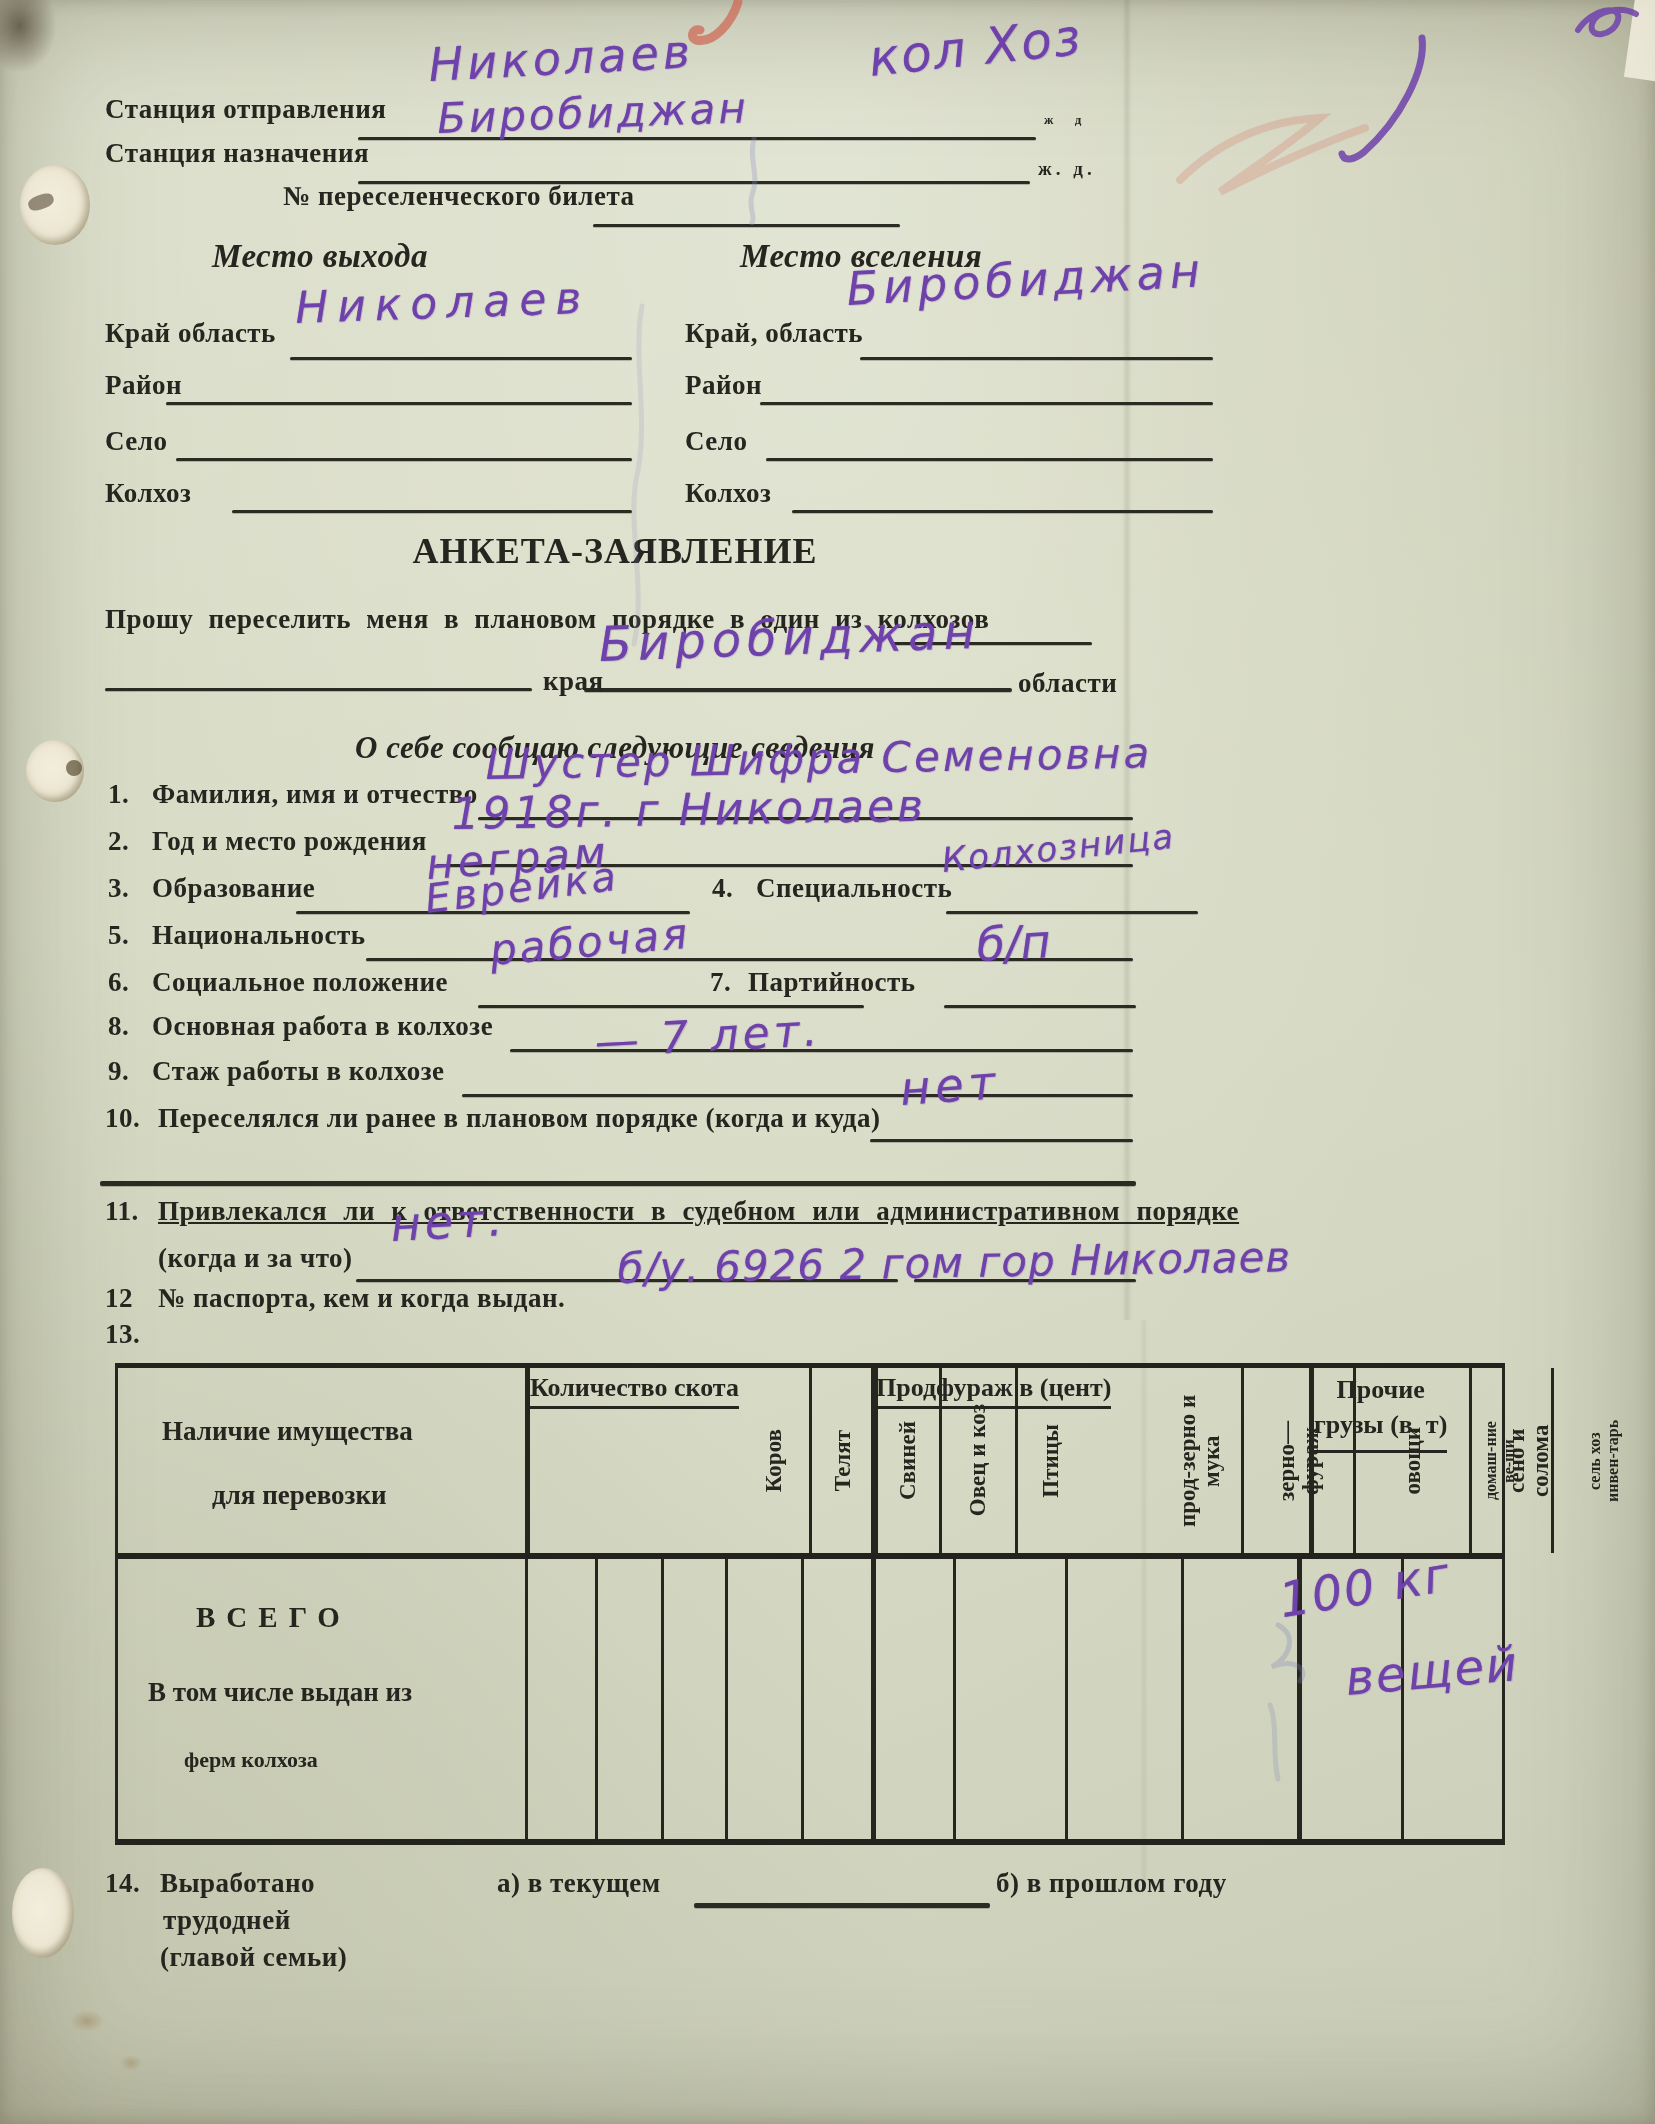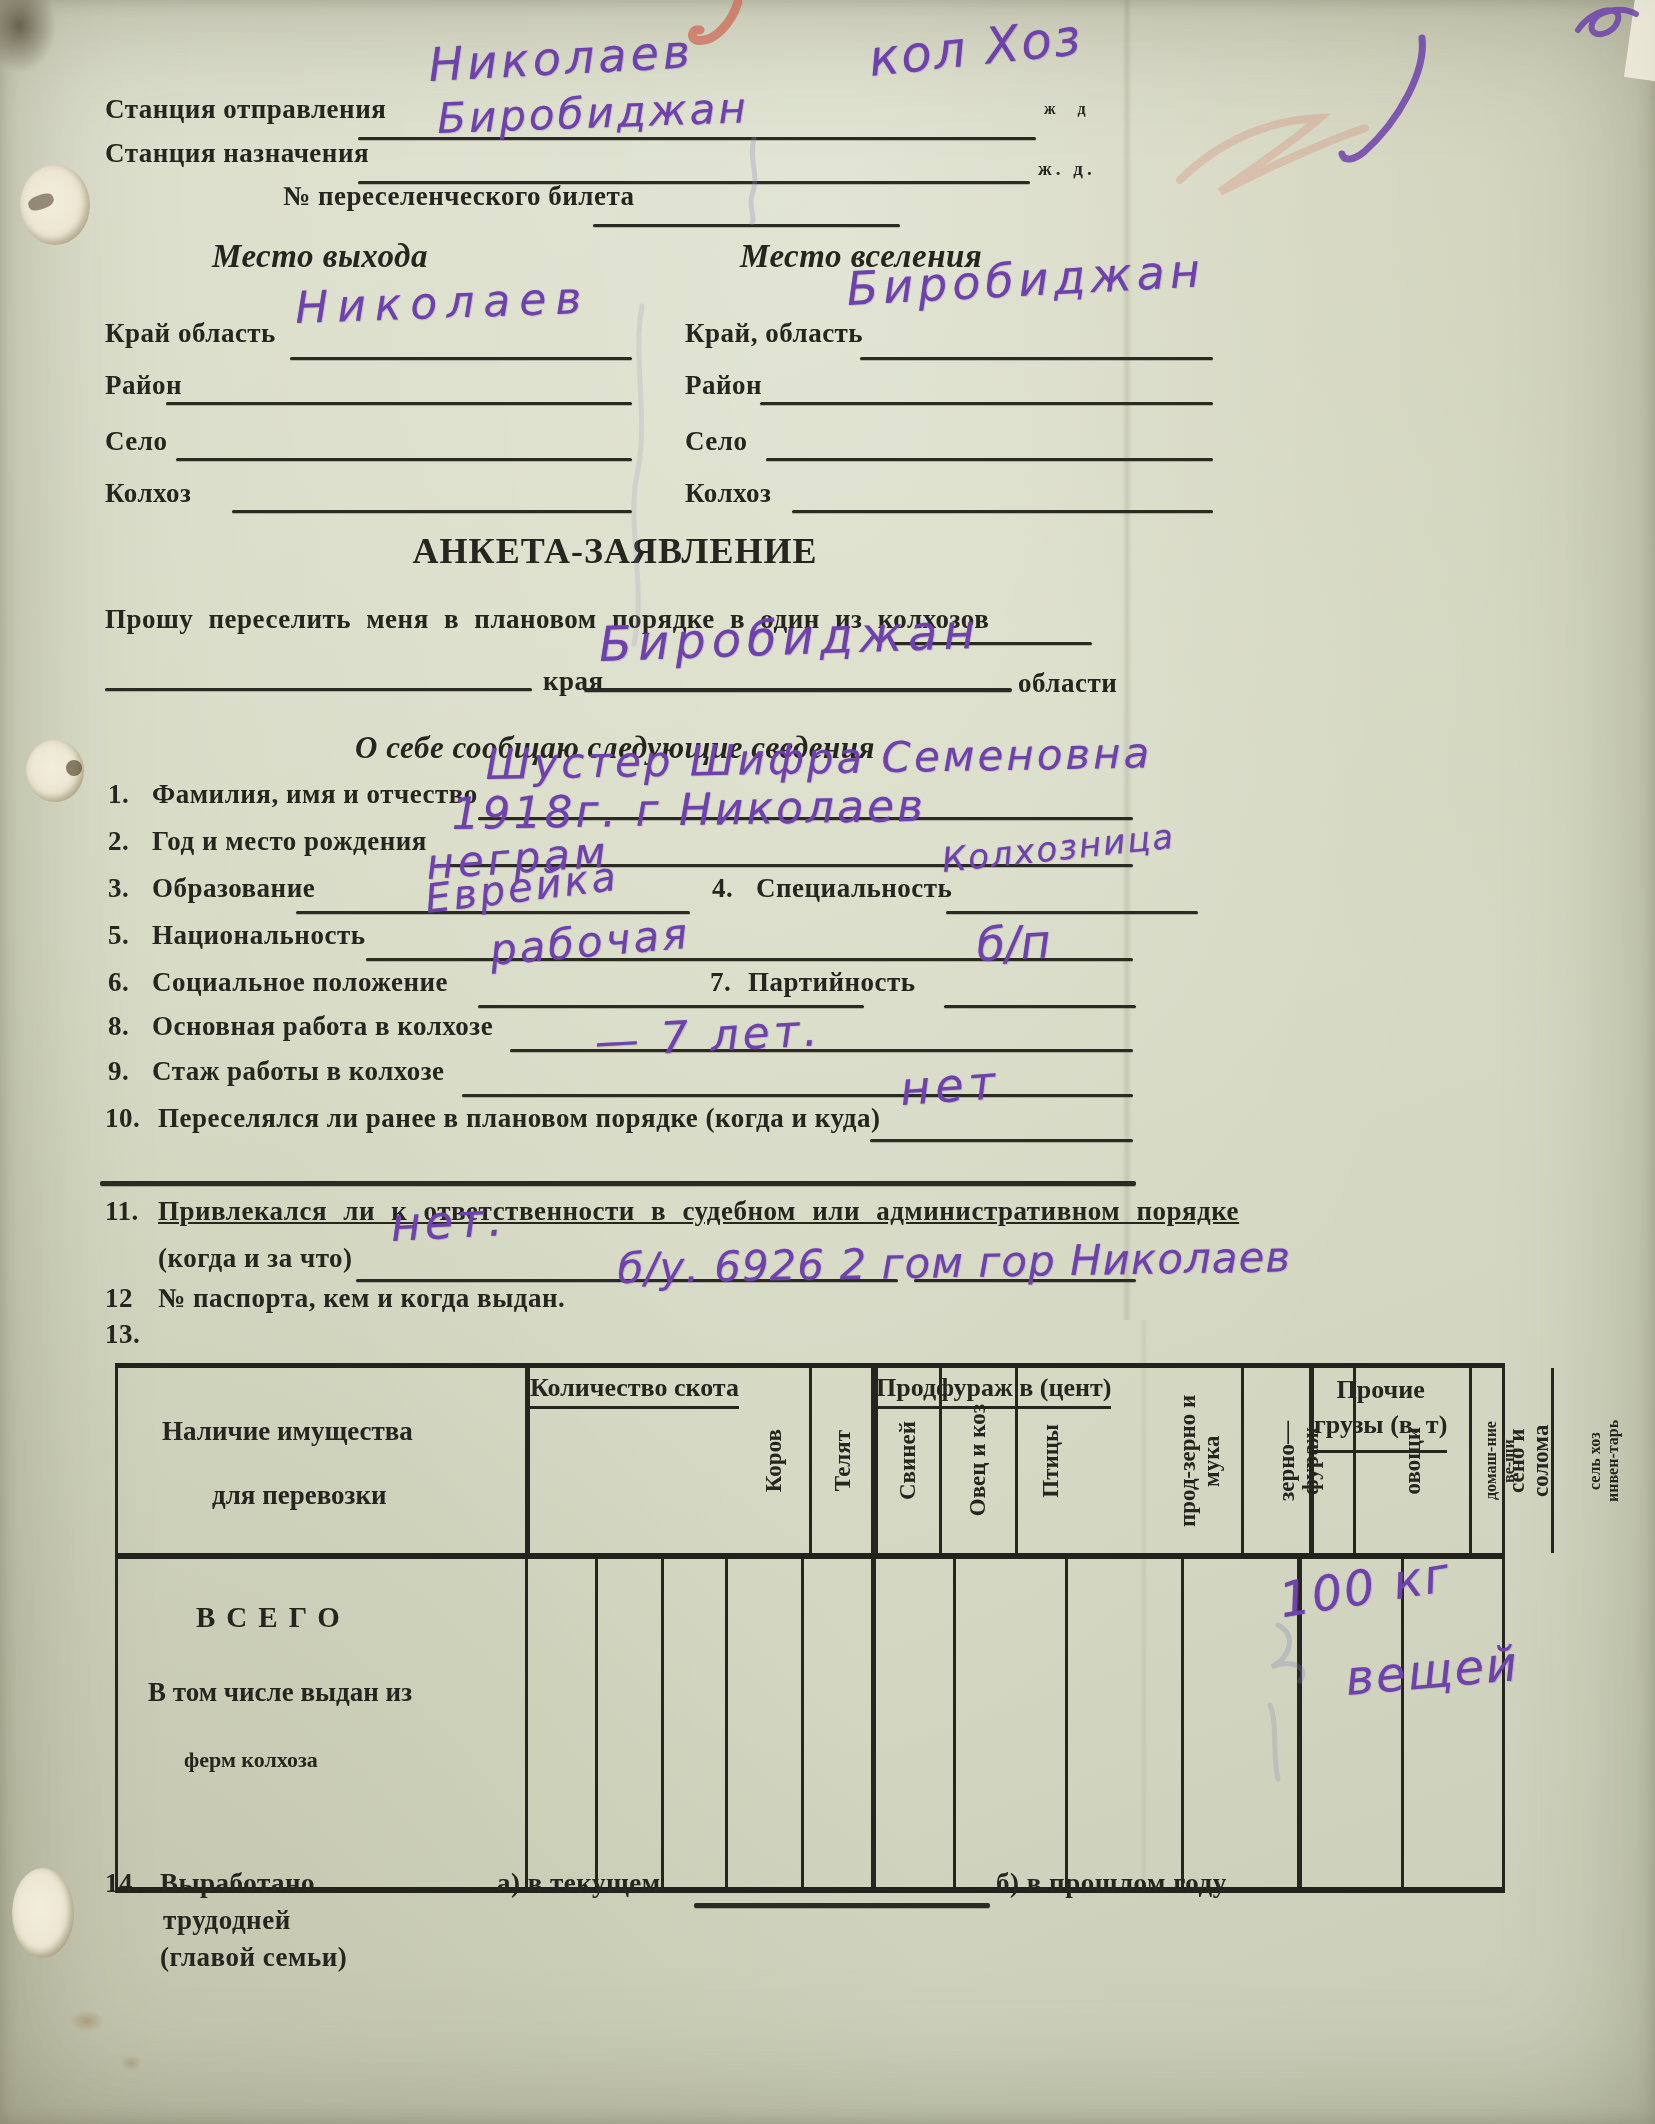--- a/index.html
+++ b/index.html
@@ -35,21 +35,21 @@
   .sec{display:flex;flex-direction:row;border-left:5px solid #26251f;box-sizing:border-box;}
   .sec .sec-title{font-weight:bold;font-size:26px;text-align:center;border-bottom:3px solid #26251f;
                   height:41px;line-height:40px;box-sizing:border-box;white-space:nowrap;overflow:visible;}
   .sec .sec-title.two{height:85px;line-height:1.35;padding-top:4px;}
   .cols{flex:1;display:flex;}
   .col{border-left:3px solid #26251f;box-sizing:border-box;display:flex;align-items:center;justify-content:center;overflow:hidden;}
   .col:first-child{border-left:none;}
   .vlab{writing-mode:vertical-rl;transform:rotate(180deg);font-weight:bold;font-size:23px;line-height:1.05;
         max-height:138px;text-align:center;}
   .vlab.sm{font-size:16px;line-height:1.1;max-height:100px;}
-  .tbody{display:flex;height:328px;}
+  .tbody{display:flex;height:280px;}
   .blabel{width:407px;position:relative;}
   .blabel span{position:absolute;font-weight:bold;white-space:nowrap;}
   .bcell{border-left:3px solid #26251f;box-sizing:border-box;}
   .bcell.secb{border-left:5px solid #26251f;}
 </style>
 </head>
 <body>
 
 <div class="page">
 
@@ -81,21 +81,21 @@
   <svg class="mark" style="left:622px;top:300px;" width="36" height="350" viewBox="0 0 36 350">
     <path d="M20,6 C10,60 28,120 14,180 C6,230 24,290 12,344" fill="none" stroke="#8f84bb" stroke-width="5" stroke-linecap="round" opacity="0.18"></path>
   </svg>
   <svg class="mark" style="left:1248px;top:1615px;" width="80" height="170" viewBox="0 0 80 170">
     <path d="M30,10 C48,20 44,40 24,52 C44,44 62,52 52,66" fill="none" stroke="#7f86b8" stroke-width="5" stroke-linecap="round" opacity="0.3"></path>
     <path d="M22,90 C30,110 24,140 30,164" fill="none" stroke="#7f86b8" stroke-width="5" stroke-linecap="round" opacity="0.25"></path>
   </svg>
 
   <span class="lbl" style="left:105px;top:94px;">Станция отправления</span>
   <div class="rule" style="left:358px;top:137px;width:678px;"></div>
-  <span class="lbl" style="left:1044px;top:100px;font-size:16px;letter-spacing:9px;">ж д</span>
+  <span class="lbl" style="left:1044px;top:112px;font-size:13px;letter-spacing:9px;">ж д</span>
   <span class="hw" style="left:430px;top:38px;font-size:46px;letter-spacing:4px;transform:rotate(-3deg);">Николаев</span>
   <span class="hw" style="left:872px;top:30px;font-size:50px;letter-spacing:2px;transform:rotate(-6deg);">кол Хоз</span>
 
   <span class="lbl" style="left:105px;top:138px;">Станция назначения</span>
   <div class="rule" style="left:358px;top:181px;width:672px;"></div>
   <span class="lbl" style="left:1038px;top:158px;font-size:19px;letter-spacing:4px;">ж. д.</span>
   <span class="hw" style="left:438px;top:94px;font-size:42px;letter-spacing:3px;transform:rotate(-2deg);">Биробиджан</span>
 
   <span class="lbl" style="left:283px;top:181px;">№ переселенческого билета</span>
   <div class="rule" style="left:593px;top:224px;width:307px;"></div>

